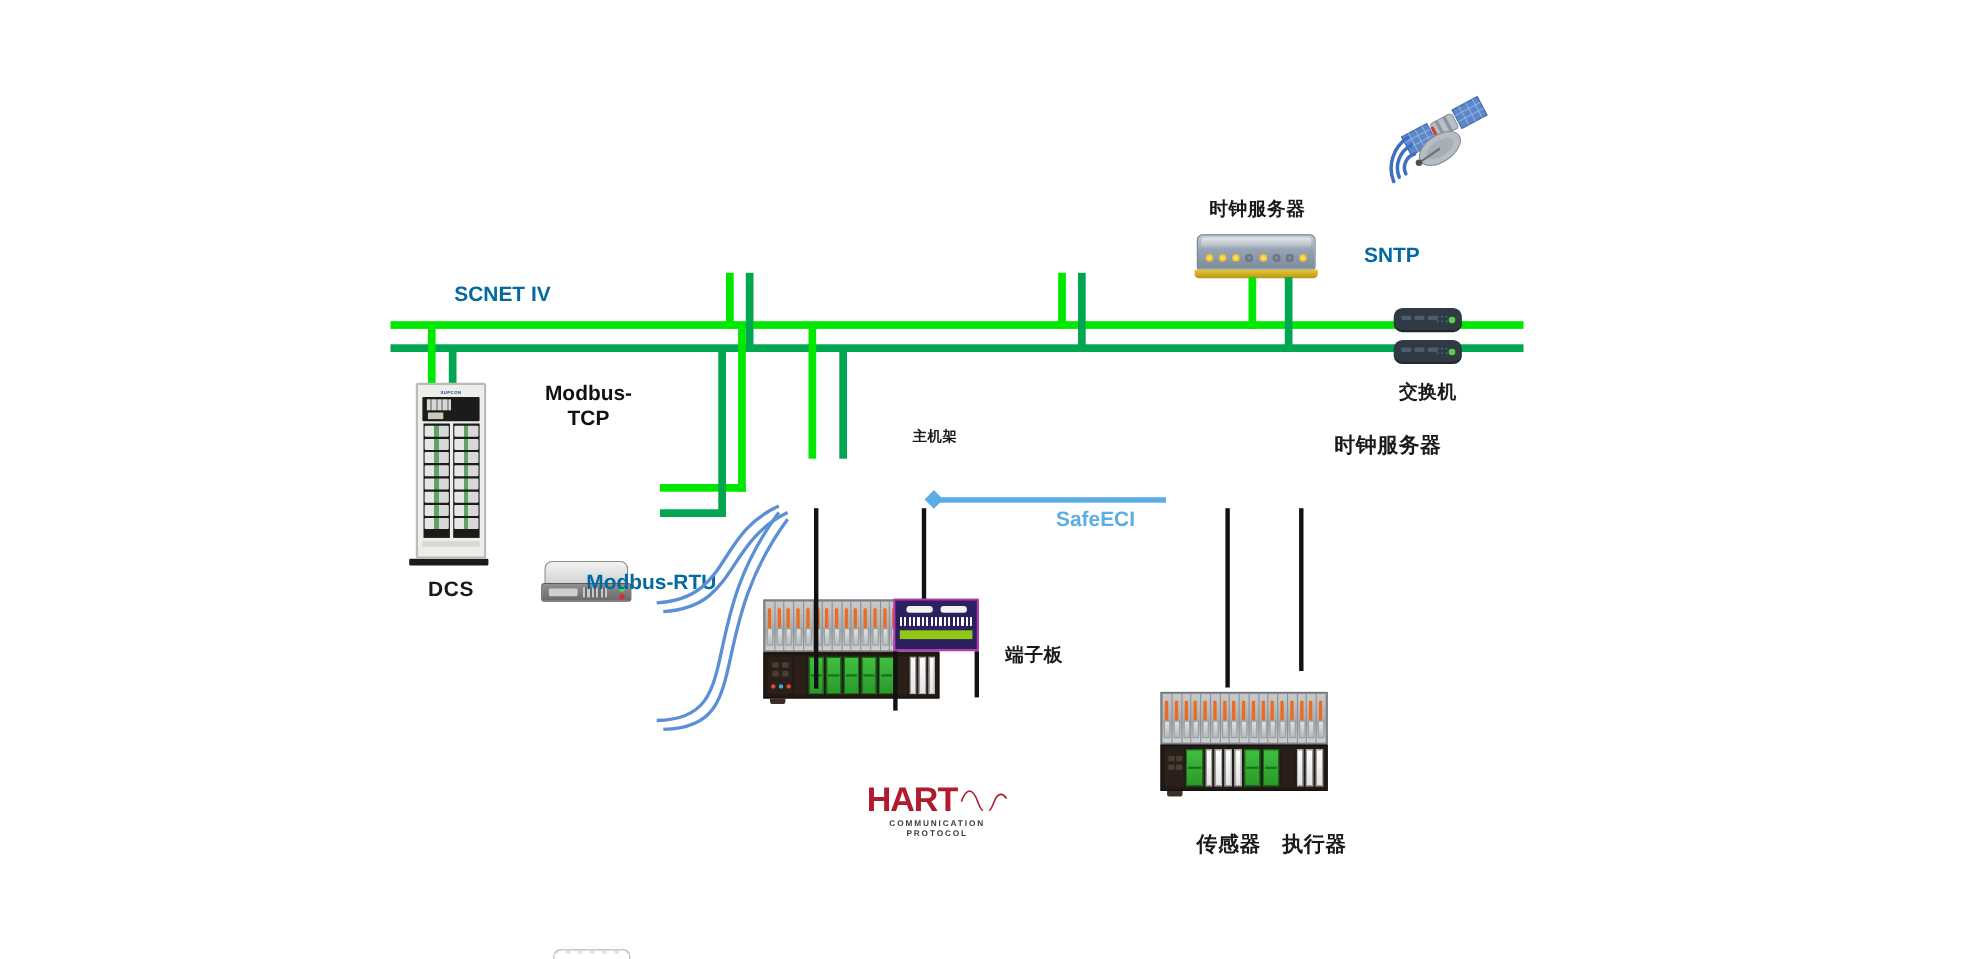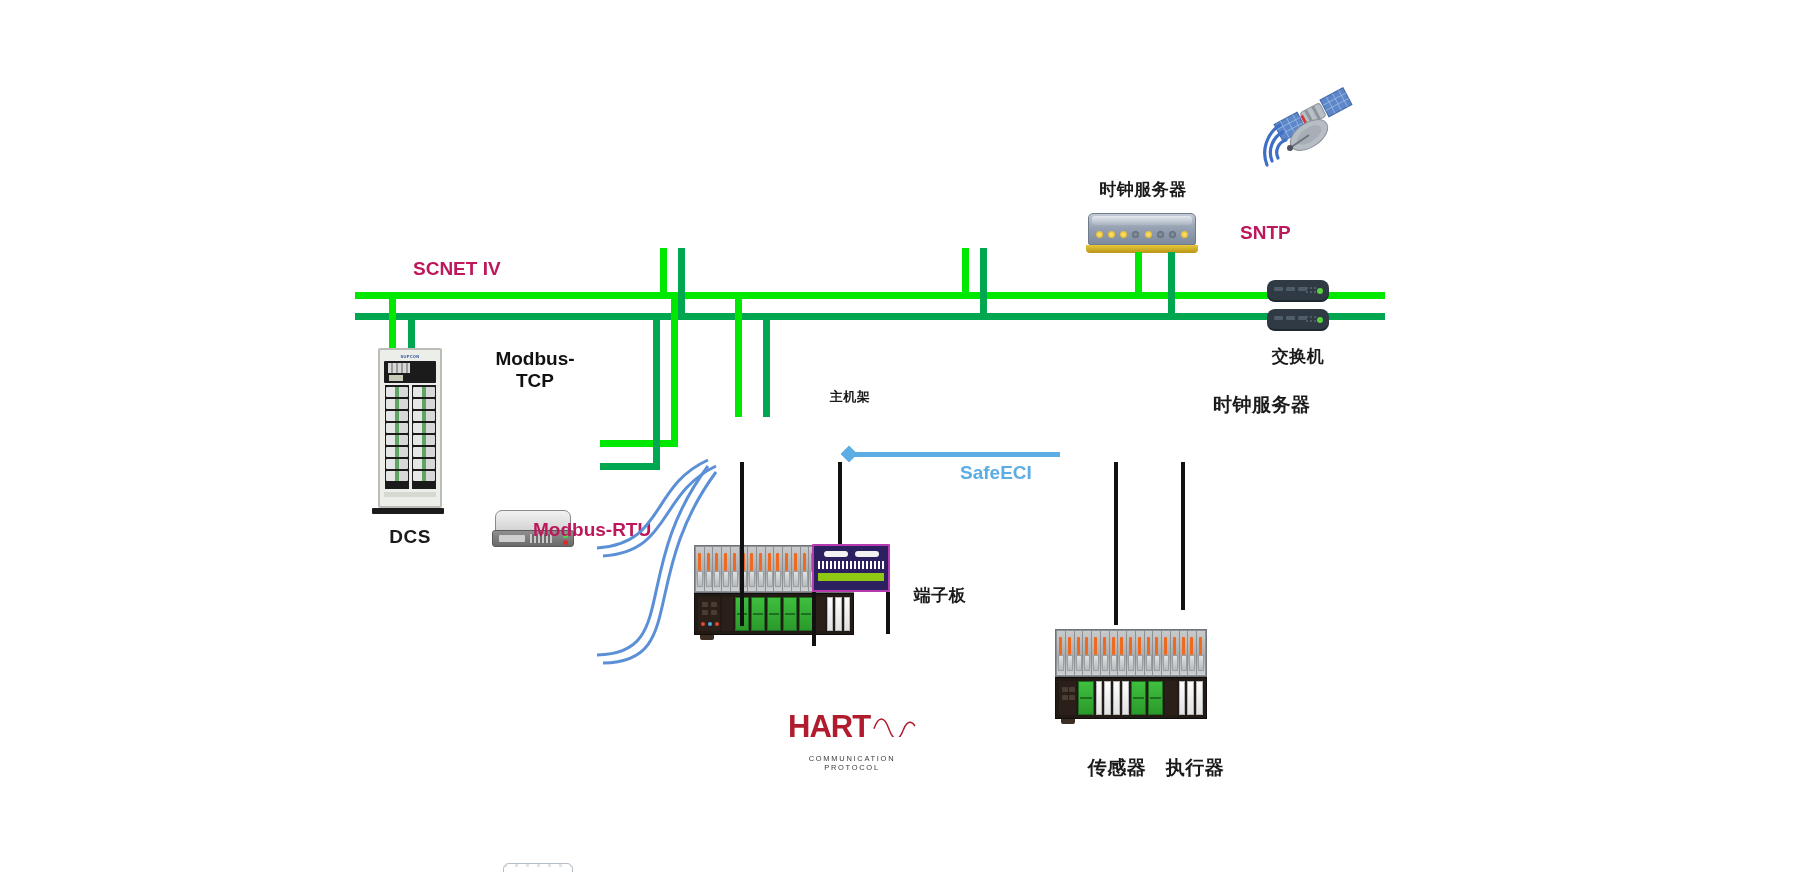--- a/index.html
+++ b/index.html
@@ -4,21 +4,21 @@
 <style>
   html,body{margin:0;padding:0;background:#ffffff;}
   body{width:1807px;height:872px;position:relative;overflow:hidden;
        font-family:"Liberation Sans","DejaVu Sans",sans-serif;}
   #stage{position:absolute;left:0;top:0;width:1807px;height:872px;}
   .abs{position:absolute;}
 
   
   .cn-label{font-weight:bold;color:#1a1a1a;font-size:17px;white-space:nowrap;
             text-align:center;letter-spacing:.5px;}
-  .proto-label{font-weight:bold;color:#be185d;font-size:19px;white-space:nowrap;}
+  .proto-label{font-weight:bold;color:#0369a1;font-size:19px;white-space:nowrap;}
   .blk-label{font-weight:bold;color:#111;font-size:19px;white-space:nowrap;text-align:center;line-height:1.15;}
   .safe-label{font-weight:bold;color:#5badE4;font-size:19px;white-space:nowrap;}
 
   
   .bus-bright{background:#00e800;}
   .bus-dark{background:#00a650;}
   .wire-bright{background:#00e800;width:7px;}
   .wire-dark{background:#00a650;width:7px;}
   .blk-wire{background:#111;width:4px;}
 
@@ -135,21 +135,21 @@
     border:1px solid #b4bcc6;box-sizing:border-box;
     background-image:radial-gradient(#dfe4ea 2px,transparent 2px);background-size:11px 9px;
     background-position:7px 6px;}
 
   
   .hart-logo{width:128px;text-align:center;}
   .hl-row{display:flex;align-items:center;justify-content:center;gap:3px;}
   .hl-word{font-family:"Liberation Sans",sans-serif;font-weight:bold;font-size:31px;
     color:#b01c2e;letter-spacing:-1px;line-height:1;}
   .hl-wave{width:46px;height:20px;}
-  .hl-sub{font-size:7.5px;font-weight:normal;color:#3b3b3b;letter-spacing:1.7px;margin-top:12px;}
+  .hl-sub{font-size:7.5px;font-weight:bold;color:#3b3b3b;letter-spacing:1.7px;margin-top:2px;}
 
   
   .sat{width:110px;height:95px;position:relative;}
 </style>
 </head>
 <body>
 
 <div id="stage">
 
   <div class="abs bus-bright" style="left:355px;top:292px;width:1030px;height:7px;"></div>

